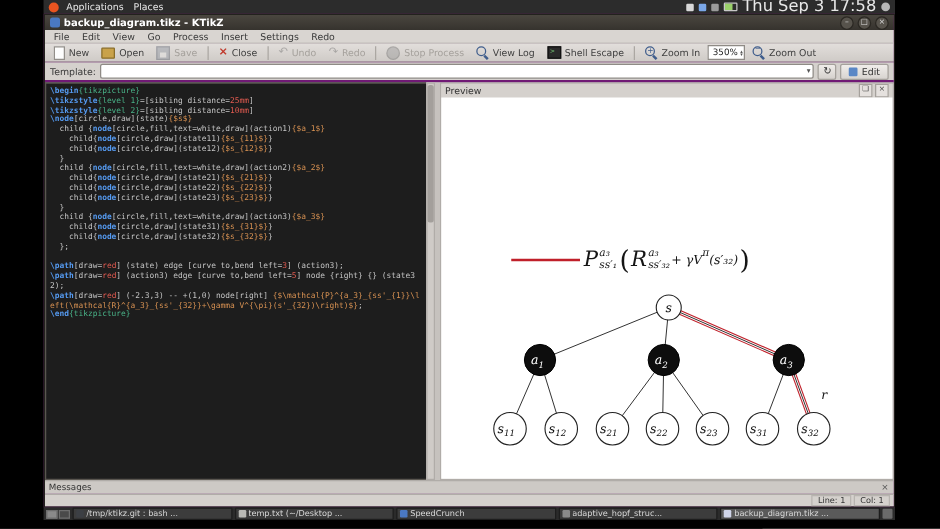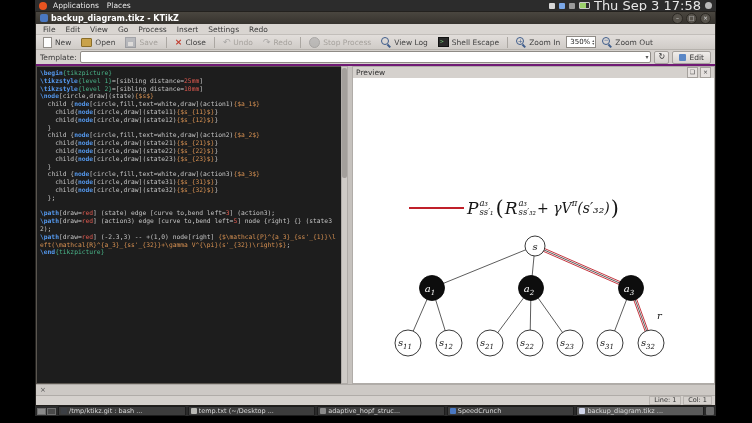--- a/index.html
+++ b/index.html
@@ -71,21 +71,21 @@
   .splitter{width:4px;background:#c6c2be;}
   .preview{flex:1;min-width:0;display:flex;flex-direction:column;border:1px solid #b0aca8;box-sizing:border-box;}
   .phead{height:11px;background:#d5d1cd;display:flex;align-items:center;gap:2px;padding:0 3px;flex:none;}
   .ptitle{flex:1;font-size:7.5px;color:#333;}
   .ph-btn{width:9px;height:9px;border:1px solid #a5a19c;background:#e5e1de;font-size:6px;line-height:7px;text-align:center;color:#444;flex:none;}
   .pcontent{flex:1;background:#fff;position:relative;overflow:hidden;}
   .pcontent svg{position:absolute;left:0;top:0;}
 
   .formula{position:absolute;left:56px;top:118px;display:flex;align-items:center;color:#151515;}
   .f-dash{width:55px;height:1.6px;background:#c0202a;margin-right:3px;flex:none;}
-  .f-it{font-family:"DejaVu Serif",serif;font-style:italic;font-size:14px;}
+  .f-it{font-family:"DejaVu Serif",serif;font-style:italic;font-size:10px;}
   .f-lg{font-size:17px;}
   .f-scripts{display:inline-flex;flex-direction:column;justify-content:flex-start;font-family:"DejaVu Serif",serif;font-style:italic;font-size:8.5px;line-height:9px;margin:0 1px;}
   .f-big{font-family:"DejaVu Serif",serif;font-size:21px;margin:0 1px;font-weight:400;}
   .f-sup2{font-family:"DejaVu Serif",serif;font-style:italic;font-size:8.5px;position:relative;top:-5px;}
 
   .nlab{font-family:"DejaVu Serif",serif;font-style:italic;font-size:10px;fill:#111;}
   .nsub{font-size:7px;}
   .nlab.white{fill:#fff;}
   .elab{font-family:"DejaVu Serif",serif;font-style:italic;font-size:10px;fill:#111;}
 
@@ -342,20 +342,21 @@
               <span class="f-sup2">π</span>
               <span class="f-it">(s′₃₂)</span>
               <span class="f-big">)</span>
             </div>
 
           </div>
         </div>
       </div>
 
       <div class="msg-head">
+        <span class="msg-title">Messages</span>
         <span class="msg-x">×</span>
       </div>
 
       <div class="statusbar">
         <span class="sseg">Line: 1</span>
         <span class="sseg">Col: 1</span>
       </div>
     </div>
 
     <div class="taskbar">
@@ -366,26 +367,26 @@
       <span id="task-buttons" style="display:flex;flex:1;gap:2px;min-width:0;">
           <div class="tbtn2">
             <span class="ticon" style="background: rgb(60, 63, 68);"></span>
             <span class="tlab">/tmp/ktikz.git : bash ...</span>
           </div>
           <div class="tbtn2">
             <span class="ticon" style="background: rgb(184, 184, 180);"></span>
             <span class="tlab">temp.txt (~/Desktop ...</span>
           </div>
           <div class="tbtn2">
+            <span class="ticon" style="background: rgb(74, 120, 194);"></span>
+            <span class="tlab">SpeedCrunch</span>
+          </div>
+          <div class="tbtn2">
             <span class="ticon" style="background: rgb(138, 138, 138);"></span>
             <span class="tlab">adaptive_hopf_struc...</span>
-          </div>
-          <div class="tbtn2">
-            <span class="ticon" style="background: rgb(74, 120, 194);"></span>
-            <span class="tlab">SpeedCrunch</span>
           </div>
           <div class="tbtn2 active">
             <span class="ticon" style="background: rgb(207, 212, 232);"></span>
             <span class="tlab">backup_diagram.tikz ...</span>
           </div>
         </span>
       <span class="trash"></span>
     </div>
 
   </div>

